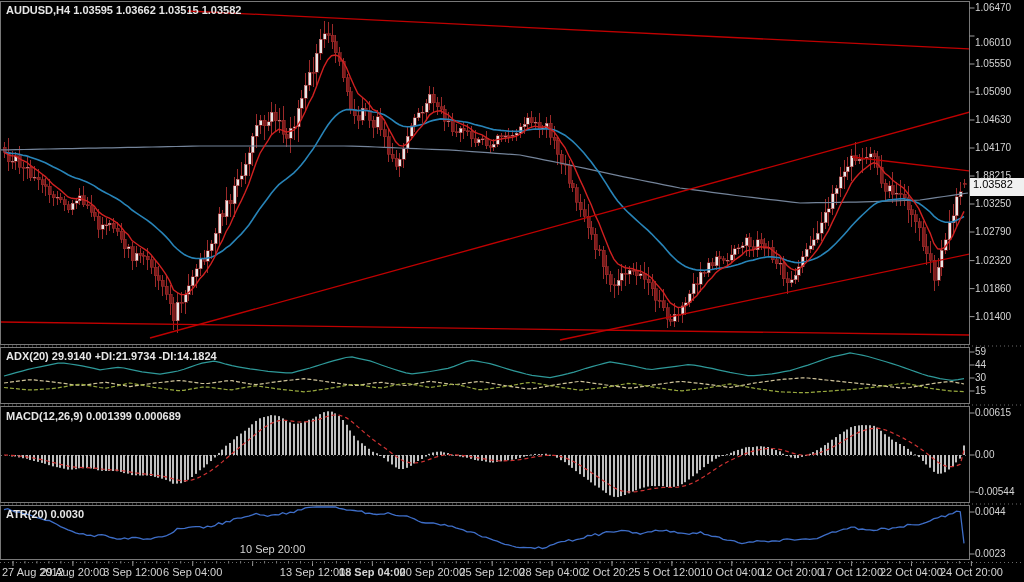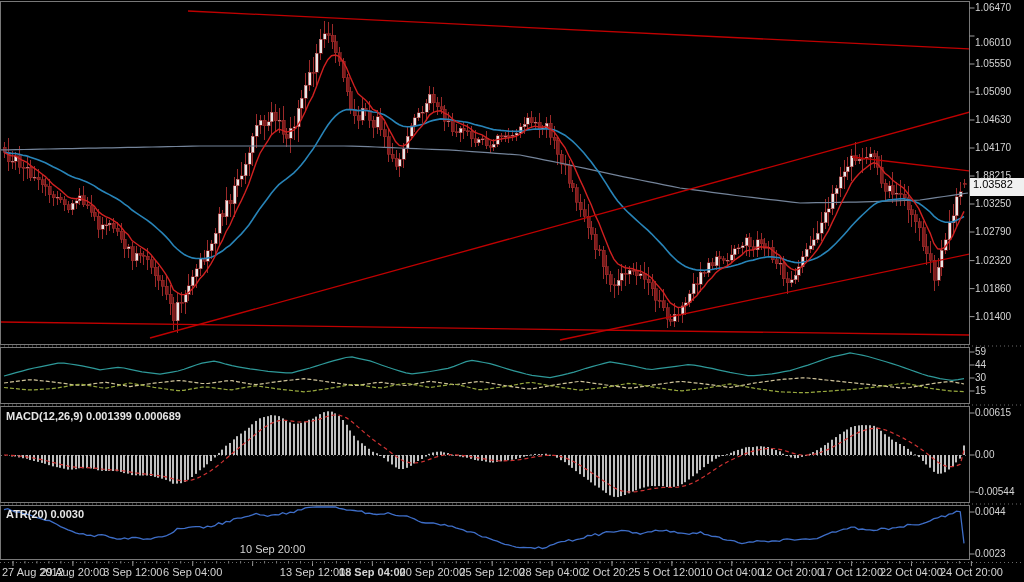--- a/index.html
+++ b/index.html
@@ -944,21 +944,23 @@
       <line x1="875.5600000000009" y1="561" x2="875.5600000000009" y2="563.5" stroke="#777"></line>
       <line x1="887.5400000000009" y1="561" x2="887.5400000000009" y2="563.5" stroke="#777"></line>
       <line x1="899.5200000000009" y1="561" x2="899.5200000000009" y2="563.5" stroke="#777"></line>
       <line x1="911.5000000000009" y1="561" x2="911.5000000000009" y2="563.5" stroke="#777"></line>
       <line x1="923.4800000000009" y1="561" x2="923.4800000000009" y2="563.5" stroke="#777"></line>
       <line x1="935.460000000001" y1="561" x2="935.460000000001" y2="563.5" stroke="#777"></line>
       <line x1="947.440000000001" y1="561" x2="947.440000000001" y2="563.5" stroke="#777"></line>
       <line x1="959.420000000001" y1="561" x2="959.420000000001" y2="563.5" stroke="#777"></line>
     </svg>
 
+  <div class="lbl bold" style="left:6px;top:4px">AUDUSD,H4  1.03595 1.03662 1.03515 1.03582</div>
 
+  <div class="lbl bold" style="left:6px;top:350px">ADX(20) 29.9140 +DI:21.9734 -DI:14.1824</div>
 
   <div class="lbl bold" style="left:6px;top:410px">MACD(12,26,9) 0.001399 0.000689</div>
 
   <div class="lbl bold" style="left:6px;top:508px">ATR(20) 0.0030</div>
 
 
   <div id="pricetag">1.03582</div>
 
   <div id="price-labels">
       <div class="axlbl" style="top: 2px; left: 975px;">1.06470</div>

